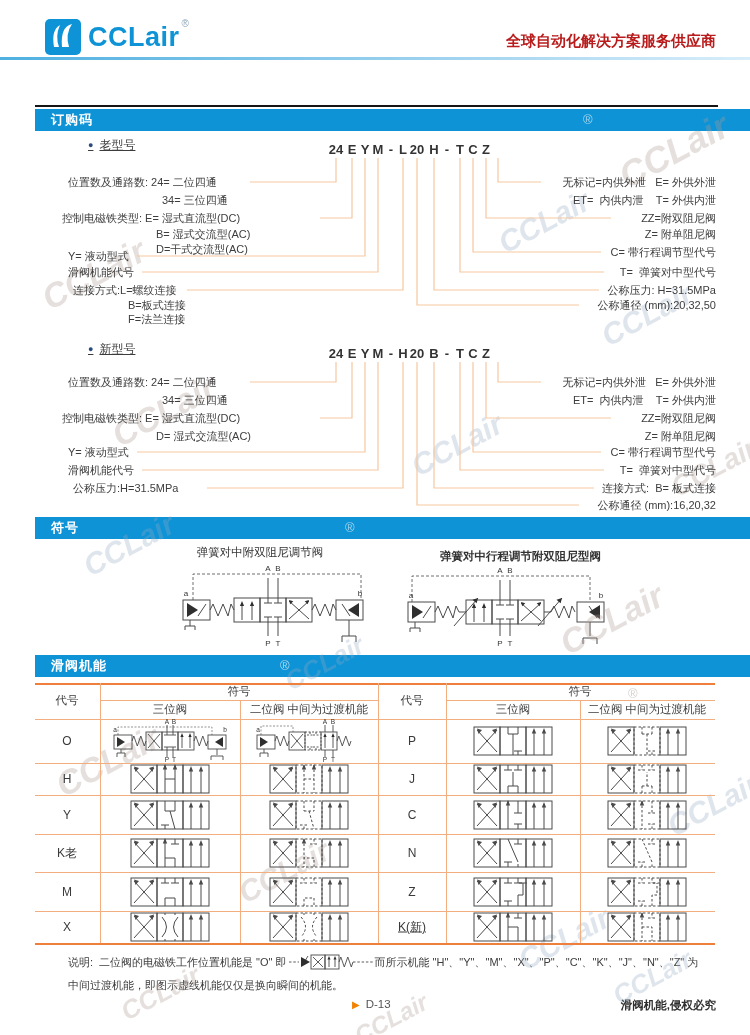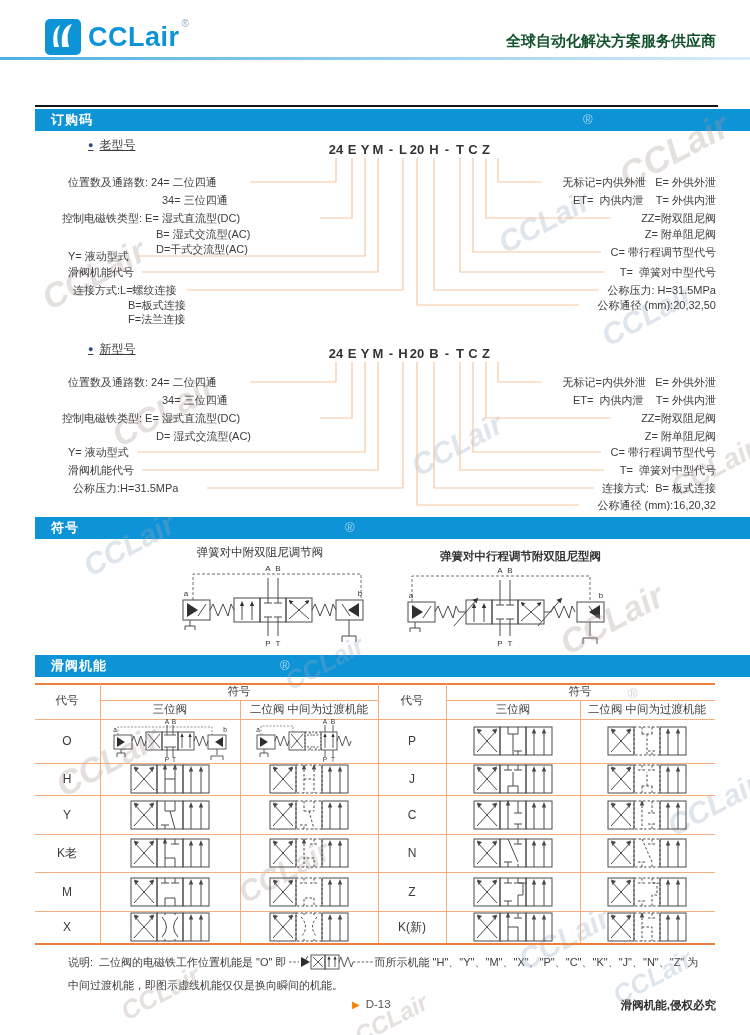--- a/index.html
+++ b/index.html
@@ -11,21 +11,21 @@
        box-sizing:border-box;letter-spacing:1px;}
   .lbl{position:absolute;font-size:11px;line-height:14px;white-space:pre;color:#3d3d3d;}
   .codechar{position:absolute;transform:translateX(-50%);font-size:13px;font-weight:600;
             color:#333;letter-spacing:0;}
   .model-label{position:absolute;font-size:12px;color:#3d3d3d;text-decoration:underline;}
   .model-label .dot{color:#2b4a7e;font-size:9px;vertical-align:1px;margin-right:6px;}
   .caption{position:absolute;font-size:11.5px;color:#333;text-align:center;}
   .wm{position:absolute;font-style:italic;font-weight:bold;transform:rotate(-28deg);
       pointer-events:none;white-space:nowrap;z-index:0;}
   .ghost-reg{position:absolute;pointer-events:none;z-index:3;}
-  .hdr-slogan{position:absolute;right:34px;top:32px;font-size:15px;font-weight:bold;color:#14532d;}
+  .hdr-slogan{position:absolute;right:34px;top:32px;font-size:15px;font-weight:bold;color:#b91c1c;}
   .brand-txt{font-size:27px;font-weight:bold;color:#0d93d6;letter-spacing:0.5px;}
   .note{position:absolute;font-size:11px;color:#3d3d3d;line-height:16px;}
   .grid-h{position:absolute;background:#f2ae7e;height:1px;}
   .grid-v{position:absolute;background:#f2ae7e;width:1px;}
   .grid-thick{position:absolute;background:#ee7f3c;height:2px;}
   .tbl-hdr{position:absolute;font-size:11.5px;color:#3d3d3d;text-align:center;transform:translateX(-50%);white-space:nowrap;}
   .tbl-code{position:absolute;font-size:12px;color:#3a3a3a;transform:translate(-50%,-50%);white-space:nowrap;}
   .valve-cell{position:absolute;transform:translateX(-50%);}
   .footer-page{position:absolute;font-size:11.5px;color:#555;}
   .footer-page .tri{color:#f08300;font-size:10px;margin-right:6px;}
@@ -638,21 +638,21 @@
             <path d="M76,31 V8 M86,31 V8"></path>
           </g>
           <g fill="#4a4a4a">
             <polygon points="19,4.5 24,6 20.5,10"></polygon>
             <polygon points="39,4.5 34,6 37.5,10"></polygon>
             <polygon points="76,4 73.8,9.5 78.2,9.5"></polygon>
             <polygon points="86,4 83.8,9.5 88.2,9.5"></polygon>
           </g>
         </svg></div>
       <div class="tbl-code" style="left: 32px; top: 244px;">X</div>
-      <div class="tbl-code" style="left: 377px; top: 244px;">K(新)</div>
+      <div class="tbl-code" style="left: 377px; top: 244px; text-decoration: underline;">K(新)</div>
       <div class="valve-cell" style="left: 135px; top: 227px; width: 110px; height: 34px;"><svg width="110" height="34" viewBox="0 0 110 34">
           <g stroke="#4a4a4a" stroke-width="1" fill="none">
             <rect x="16" y="3" width="26" height="28"></rect>
             <rect x="68" y="3" width="26" height="28"></rect>
             <rect x="42" y="3" width="26" height="28"></rect>
             <path d="M47,7 Q56,17 47,27 M63,7 Q54,17 63,27 M50,3 v2 M60,3 v2 M50,31 v-2 M60,31 v-2"></path>
             <path d="M19,6 L39,28 M39,6 L19,28"></path>
             <path d="M76,31 V8 M86,31 V8"></path>
           </g>
           <g fill="#4a4a4a">

